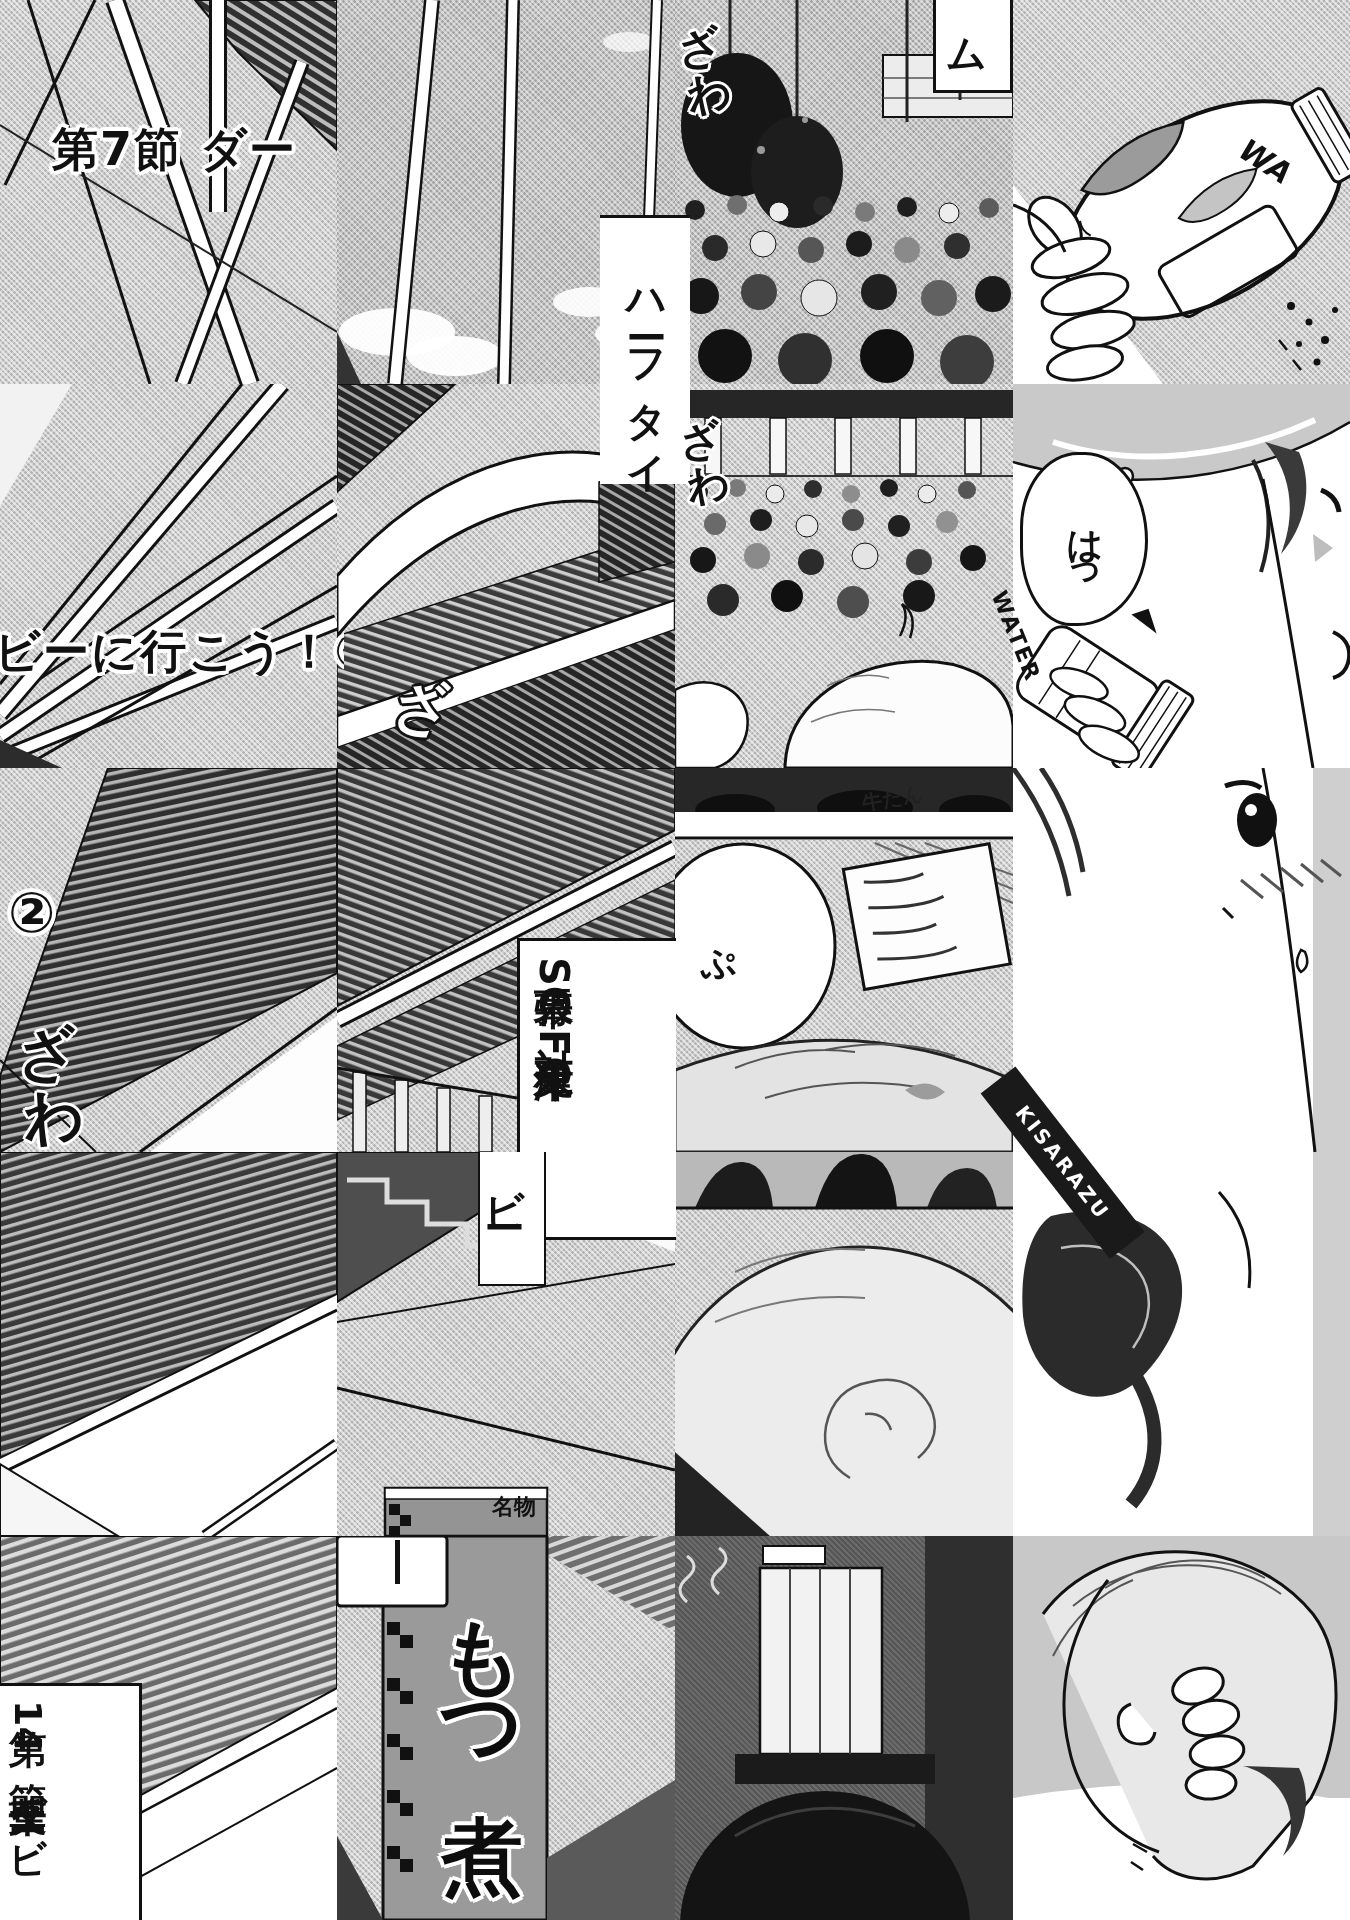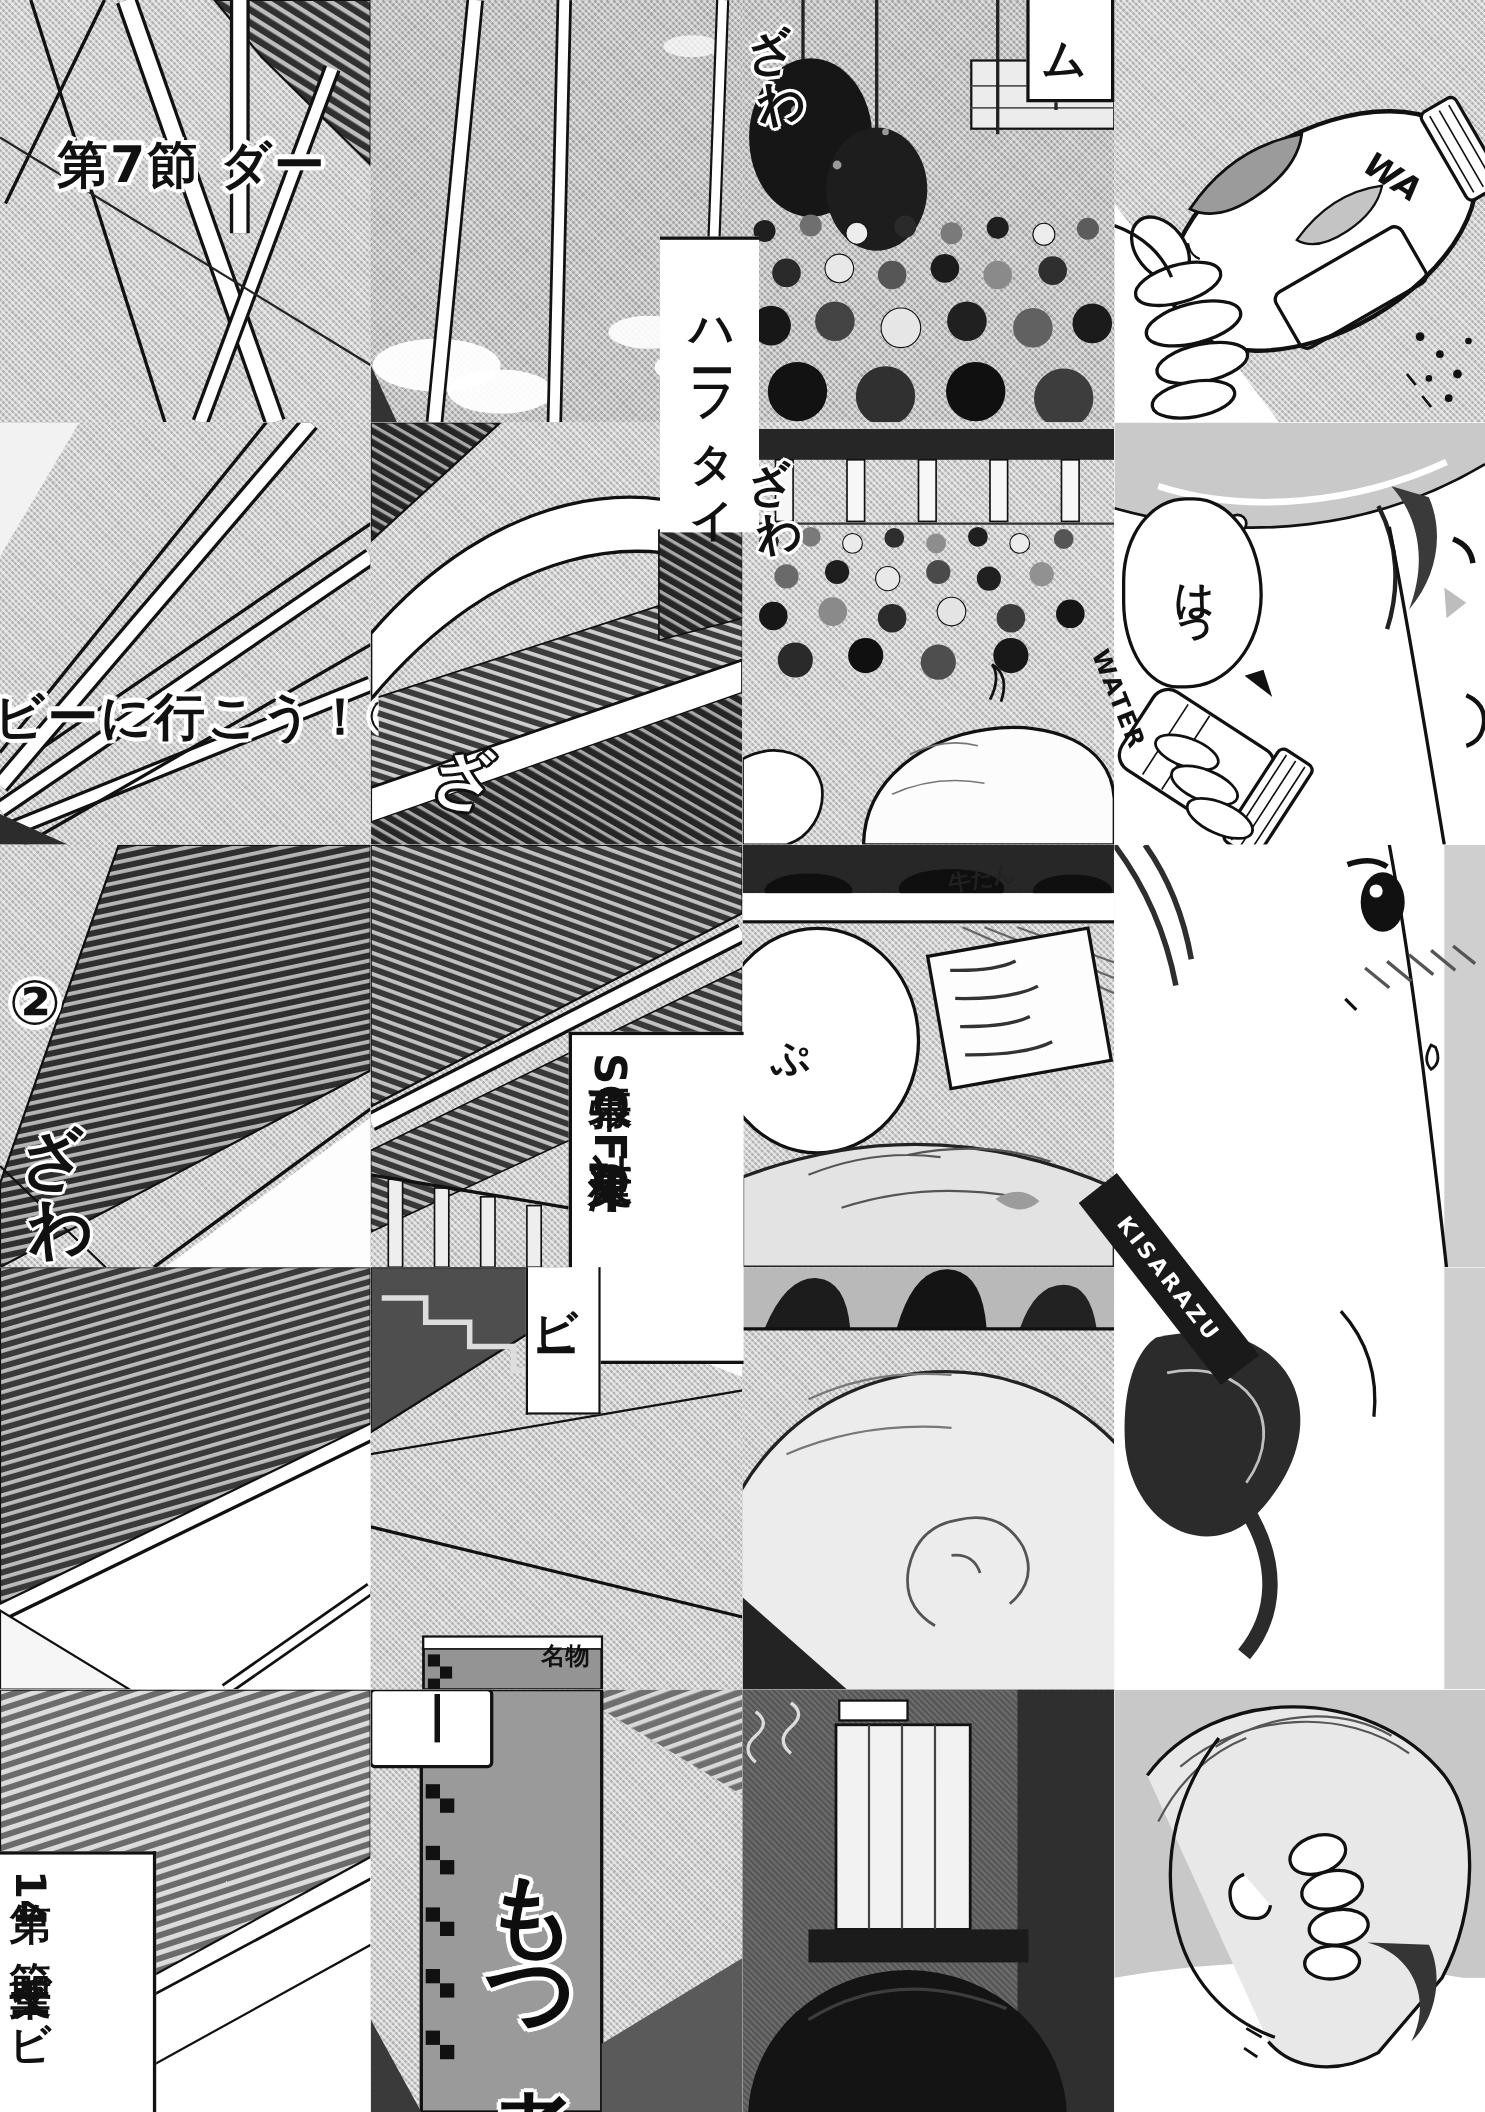--- a/index.html
+++ b/index.html
@@ -14,21 +14,21 @@
   .tone-sky{background-color:#c2c2c2;
     background-image:repeating-linear-gradient(45deg,rgba(255,255,255,.45) 0 2px,transparent 2px 4px),
                      repeating-linear-gradient(-45deg,rgba(90,90,90,.3) 0 2px,transparent 2px 4px);}
   .tone-dark{background-color:#565656;
     background-image:repeating-linear-gradient(45deg,rgba(255,255,255,.12) 0 2px,transparent 2px 4px);}
   .white{background:#fff;}
   
   .ov{position:absolute;z-index:5;white-space:pre;line-height:1.04;}
   .gothic{font-weight:bold;letter-spacing:2px;}
   .olw{text-shadow:-3px -3px 0 #fff,3px -3px 0 #fff,-3px 3px 0 #fff,3px 3px 0 #fff,
-       0 -4px 0 #fff,0 4px 0 #fff,-4px 0 0 #fff,4px 0 0 #fff;text-align:center;}
+       0 -4px 0 #fff,0 4px 0 #fff,-4px 0 0 #fff,4px 0 0 #fff;}
   .olw2{text-shadow:-2px -2px 0 #fff,2px -2px 0 #fff,-2px 2px 0 #fff,2px 2px 0 #fff,
        0 -3px 0 #fff,0 3px 0 #fff,-3px 0 0 #fff,3px 0 0 #fff;}
   .olb{color:#fff;text-shadow:-2px -2px 0 #111,2px -2px 0 #111,-2px 2px 0 #111,2px 2px 0 #111,
        0 -3px 0 #111,0 3px 0 #111,-3px 0 0 #111,3px 0 0 #111;}
   .vt{writing-mode:vertical-rl;text-orientation:mixed;}
   .cbox{position:absolute;background:#fff;border:3px solid #111;z-index:4;box-sizing:border-box;}
   .sfx{font-weight:bold;}
 </style>
 </head>
 <body>

